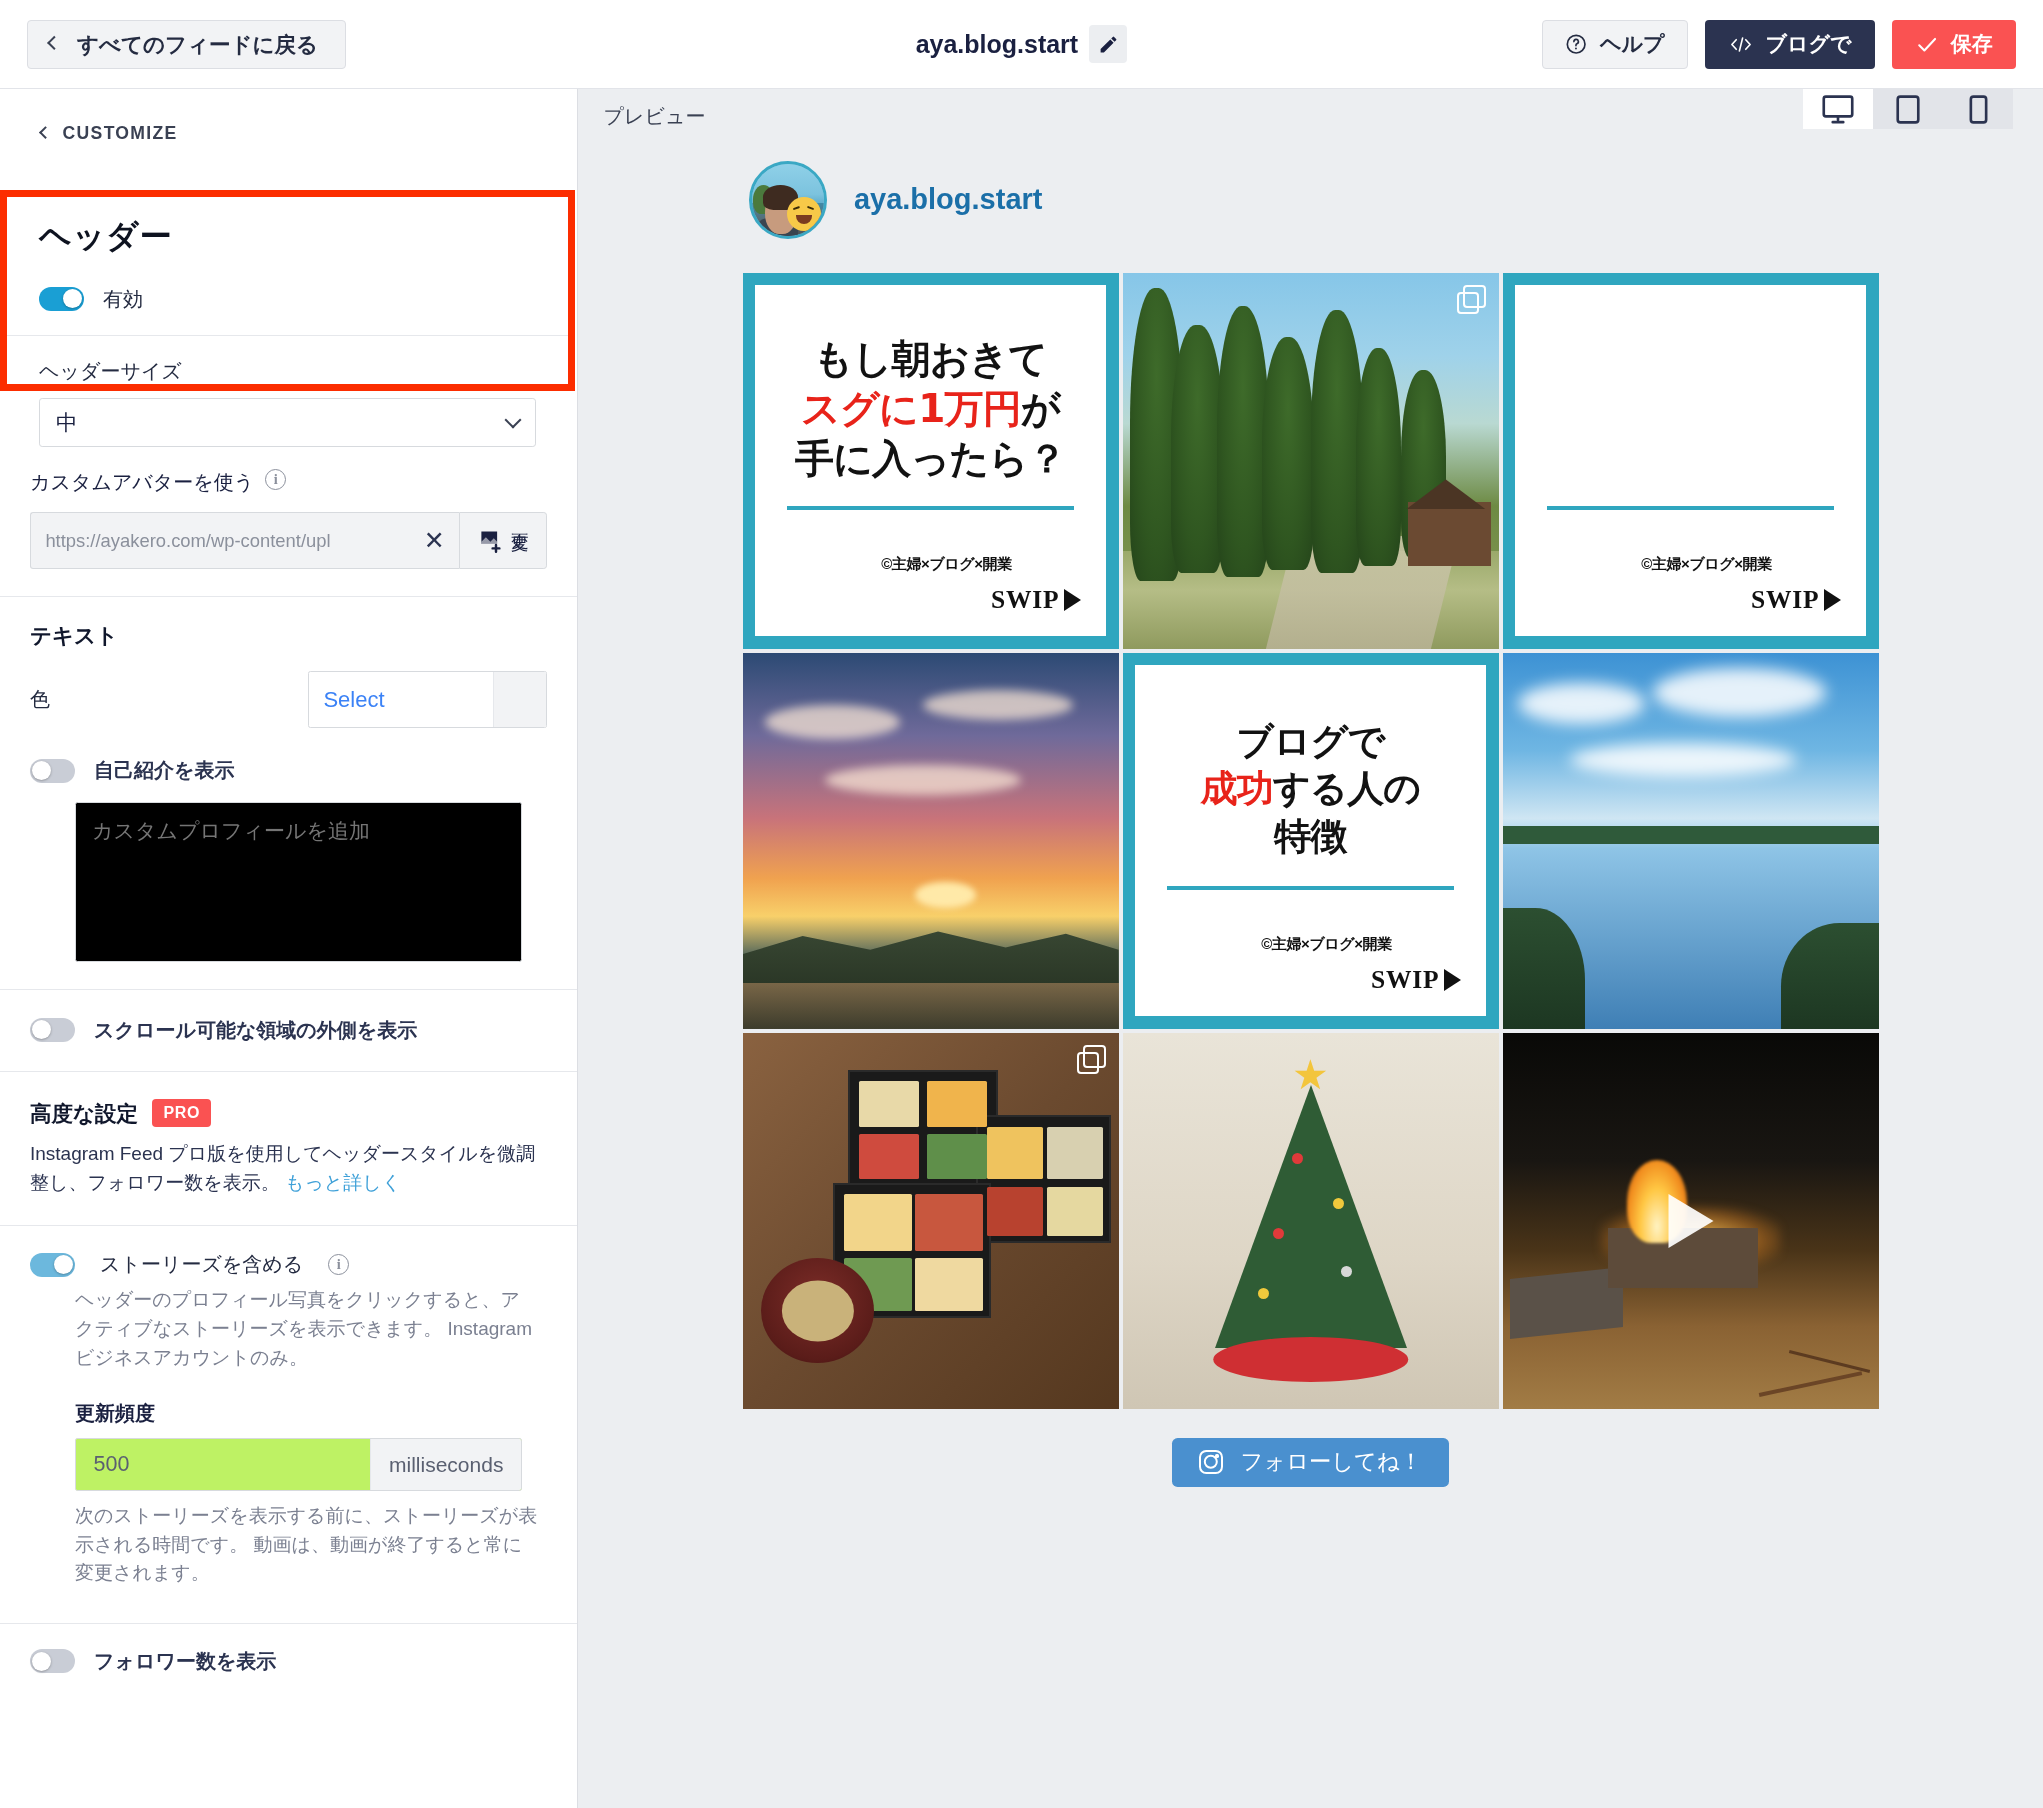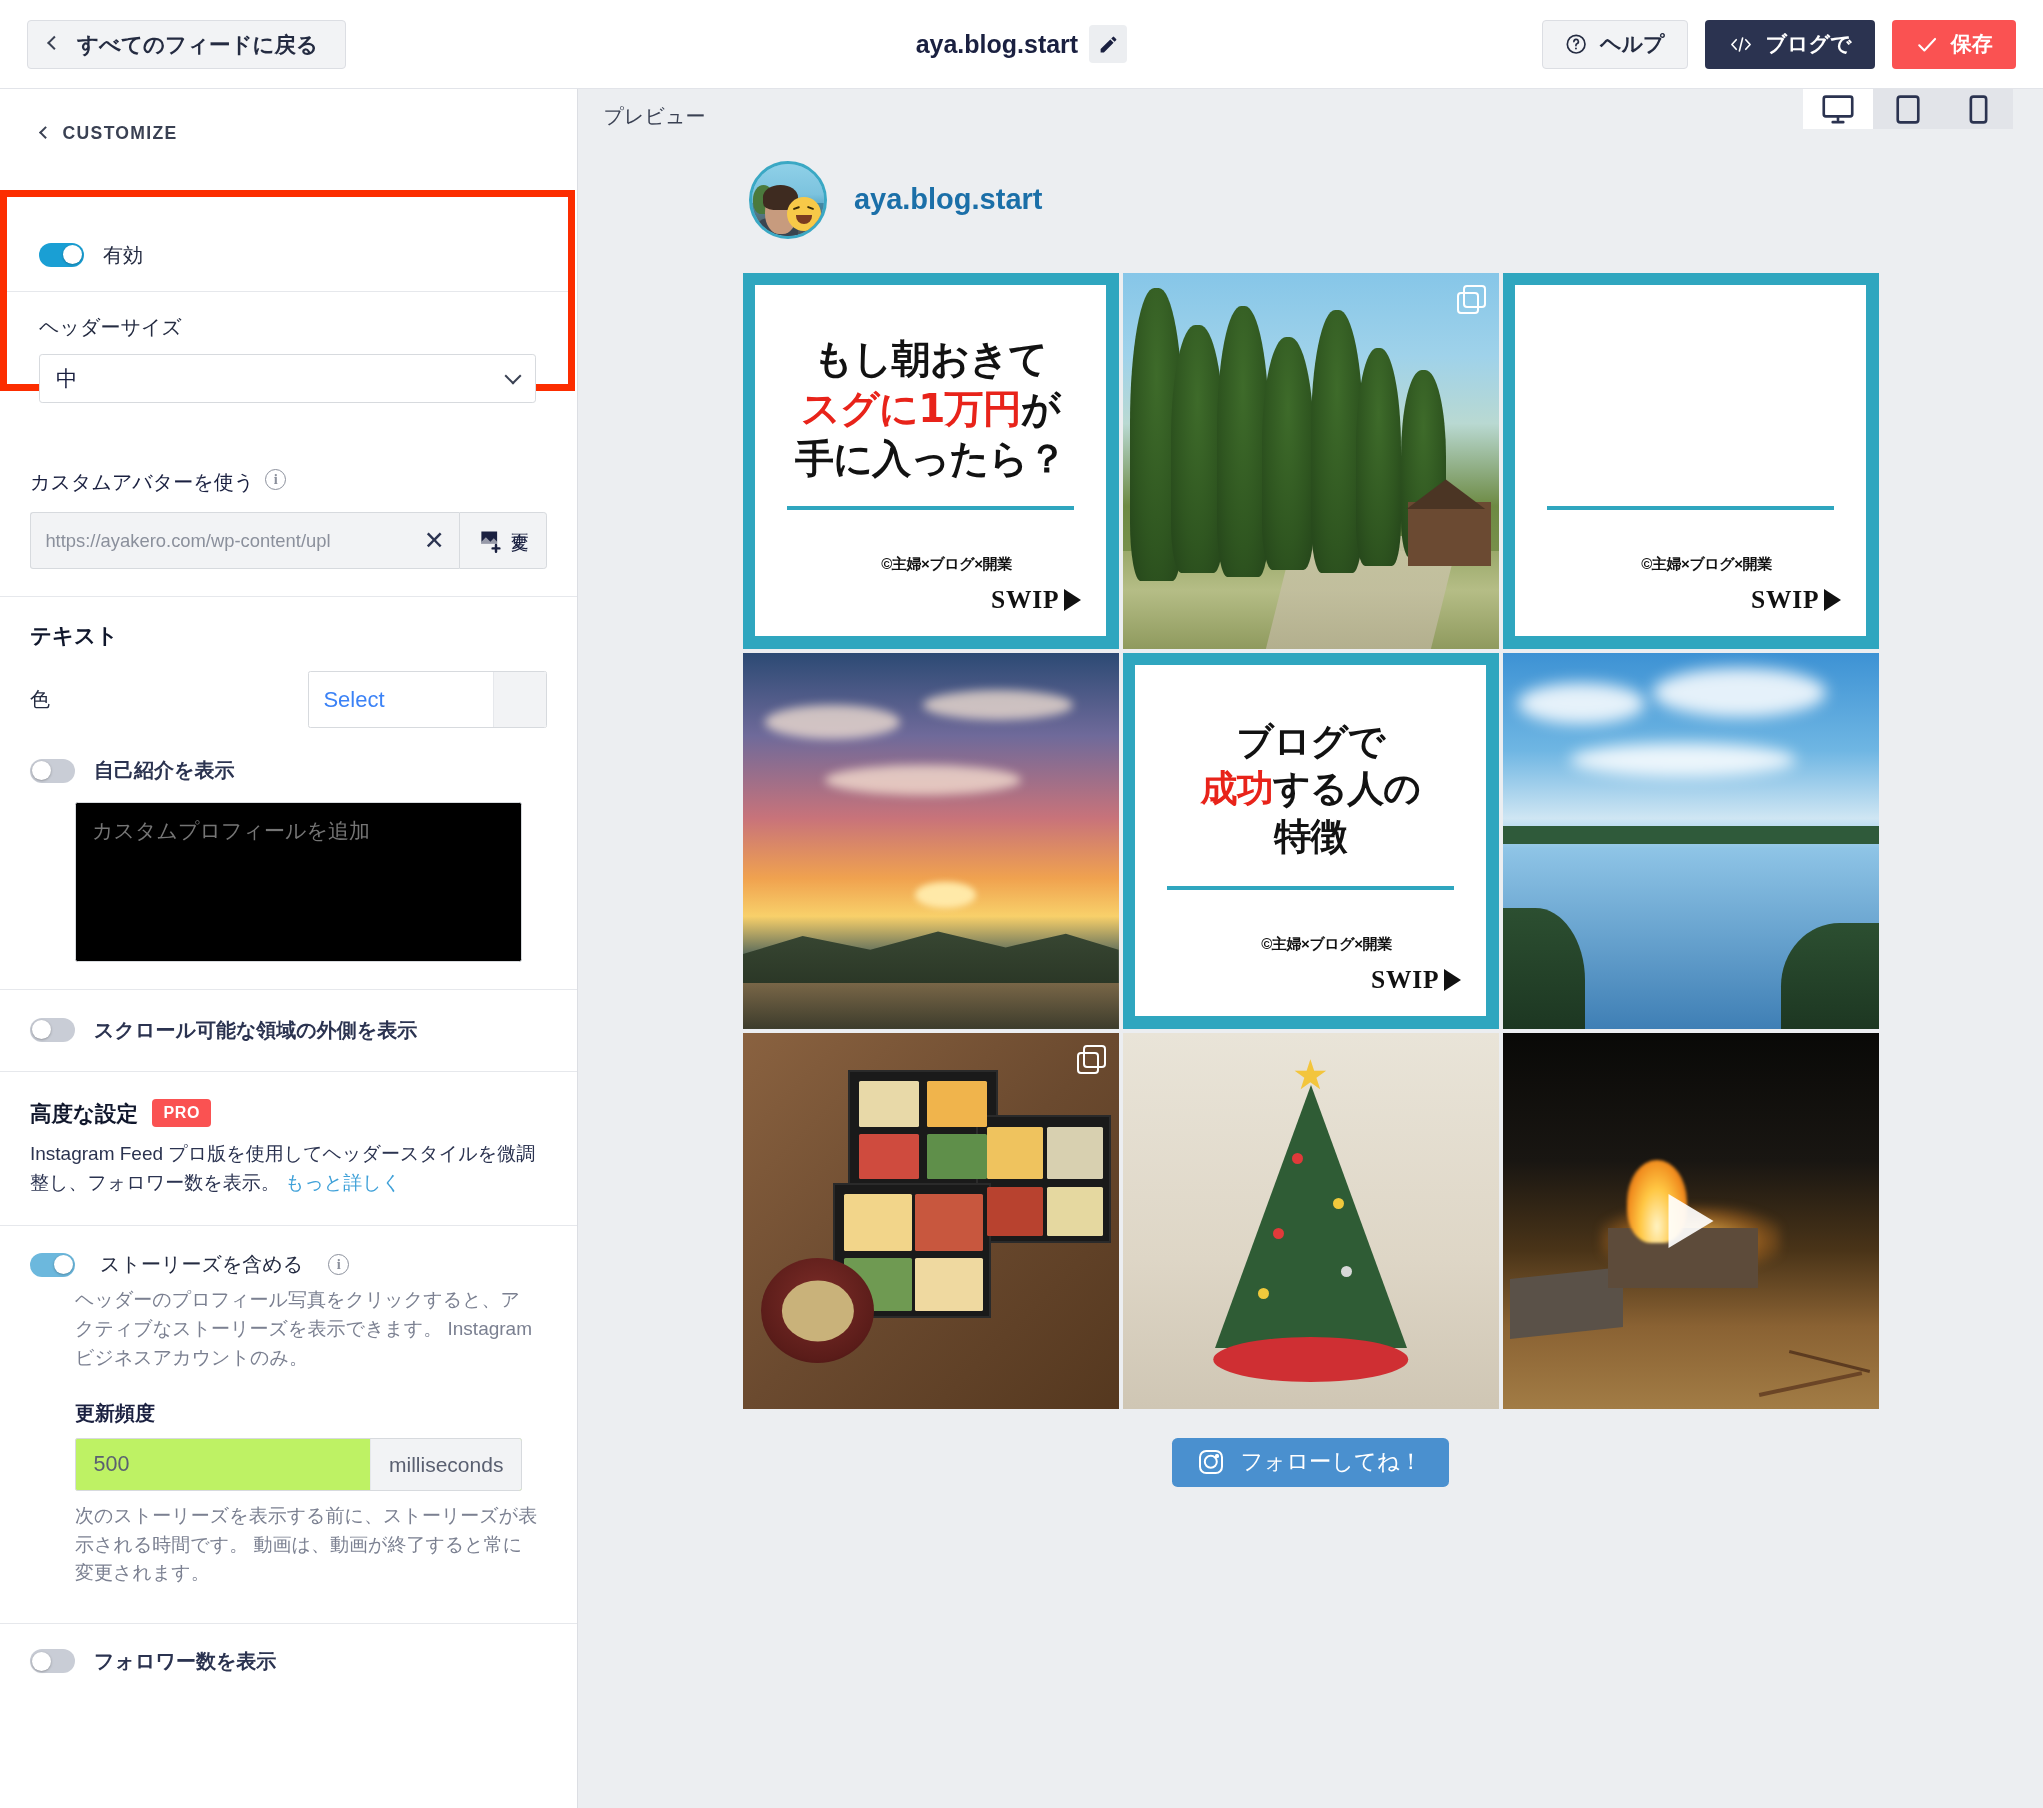--- a/index.html
+++ b/index.html
@@ -404,20 +404,21 @@
     <div class="sidebar">
       <div class="sb-inner">
 
         <div class="customize-row">
           <span class="chev-left"></span>
           <span class="customize-label">CUSTOMIZE</span>
         </div>
 
         <div class="hl-box">
           <div class="hl-inner">
+            <div class="hl-title">ヘッダー</div>
             <div class="hl-toggle-row">
               <div class="toggle on">
                   <span class="knob"></span>
                 </div>
               <span class="toggle-label">有効</span>
             </div>
             <div class="hl-divider"></div>
             <div class="hl-size-label">ヘッダーサイズ</div>
             <div class="select-box">
               <span>中</span>

